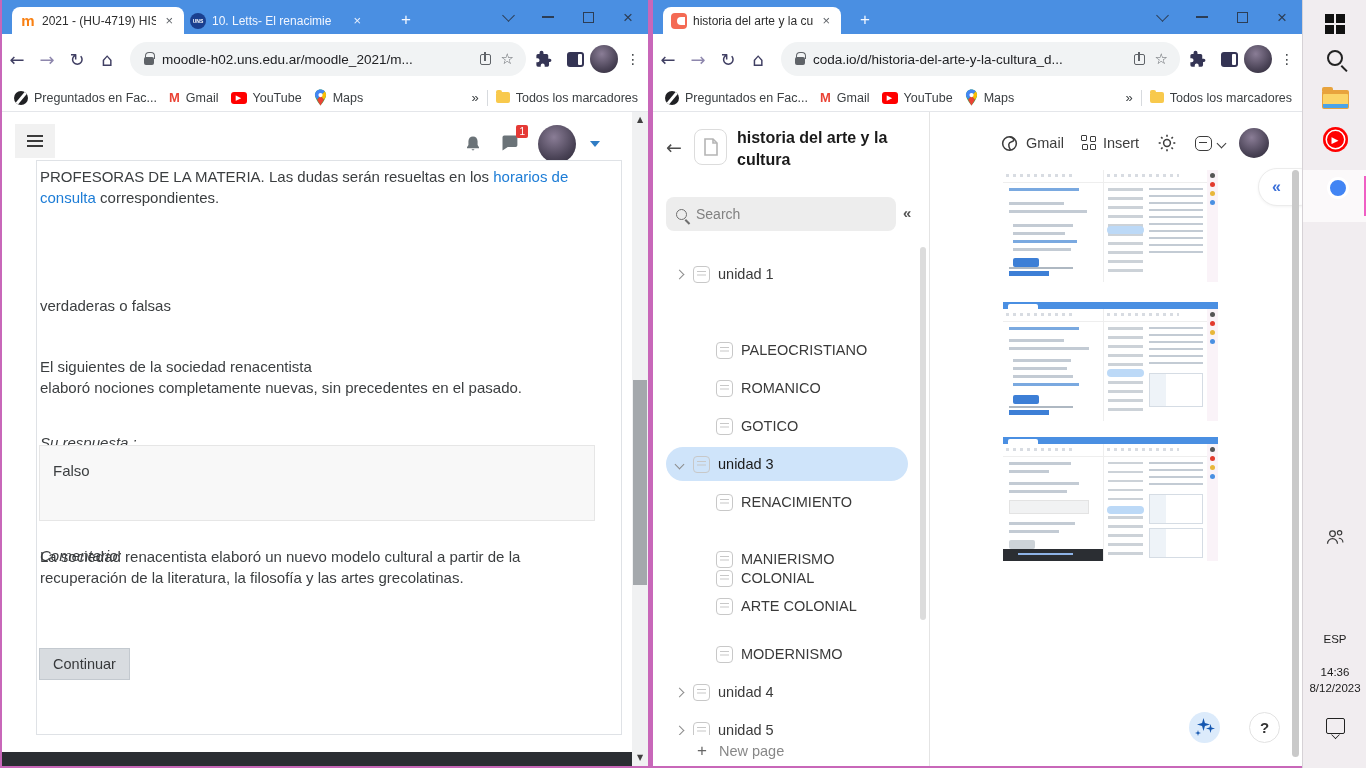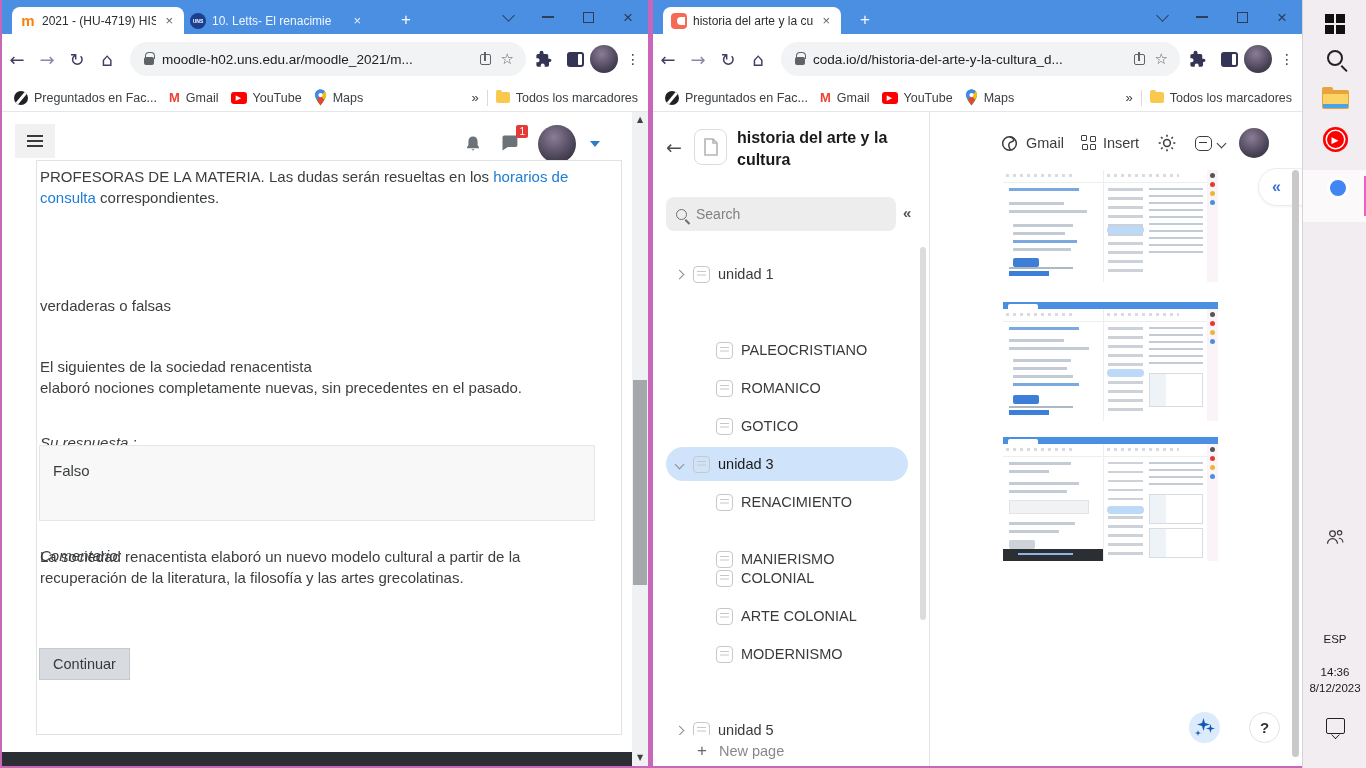--- a/index.html
+++ b/index.html
@@ -407,29 +407,34 @@
       <div class="trow lv2" style="top:430px">
           <span class="tchev none"></span>
           <span class="pageicon"></span>
           <span class="lbl">MANIERISMO</span>
         </div>
       <div class="trow lv2" style="top:449px">
           <span class="tchev none"></span>
           <span class="pageicon"></span>
           <span class="lbl">COLONIAL</span>
         </div>
-      <div class="trow lv2" style="top:487px">
+      <div class="trow lv2" style="top:477px">
           <span class="tchev none"></span>
           <span class="pageicon"></span>
           <span class="lbl">ARTE COLONIAL</span>
         </div>
       <div class="trow lv2" style="top:525px">
           <span class="tchev none"></span>
           <span class="pageicon"></span>
           <span class="lbl">MODERNISMO</span>
+        </div>
+      <div class="trow lv1" style="top:563px">
+          <span class="tchev r"></span>
+          <span class="pageicon"></span>
+          <span class="lbl">unidad 4</span>
         </div>
       <div class="trow lv1" style="top:601px">
           <span class="tchev r"></span>
           <span class="pageicon"></span>
           <span class="lbl">unidad 5</span>
         </div>
 
       <div class="side-scroll"></div>
       <div class="newpage">
         <span class="plus">+</span>

